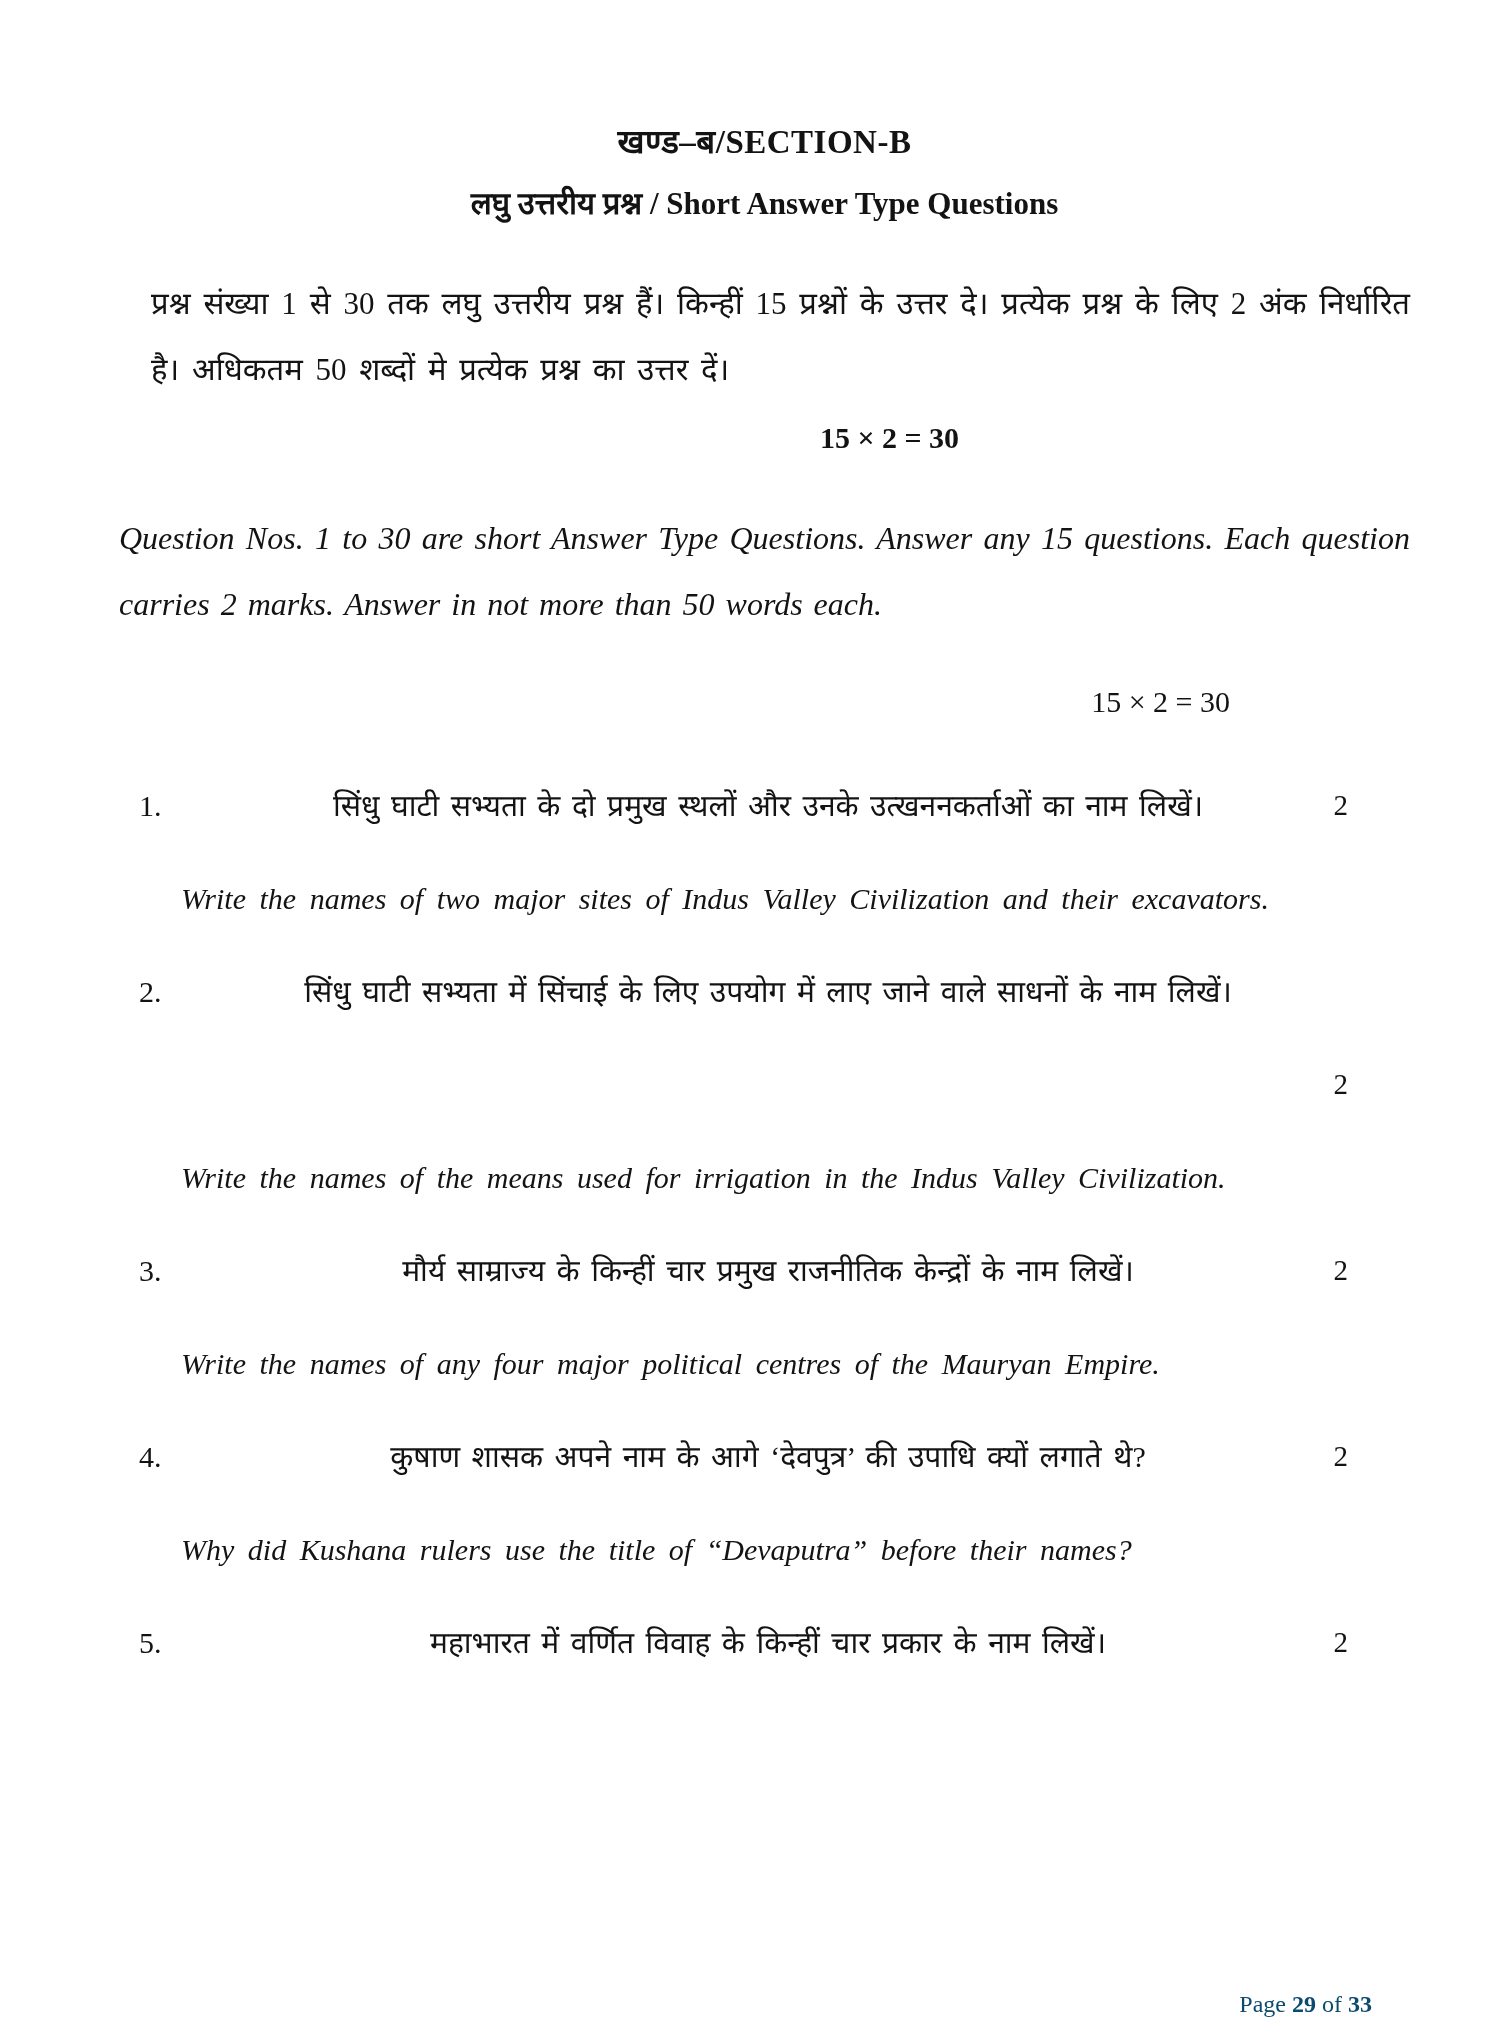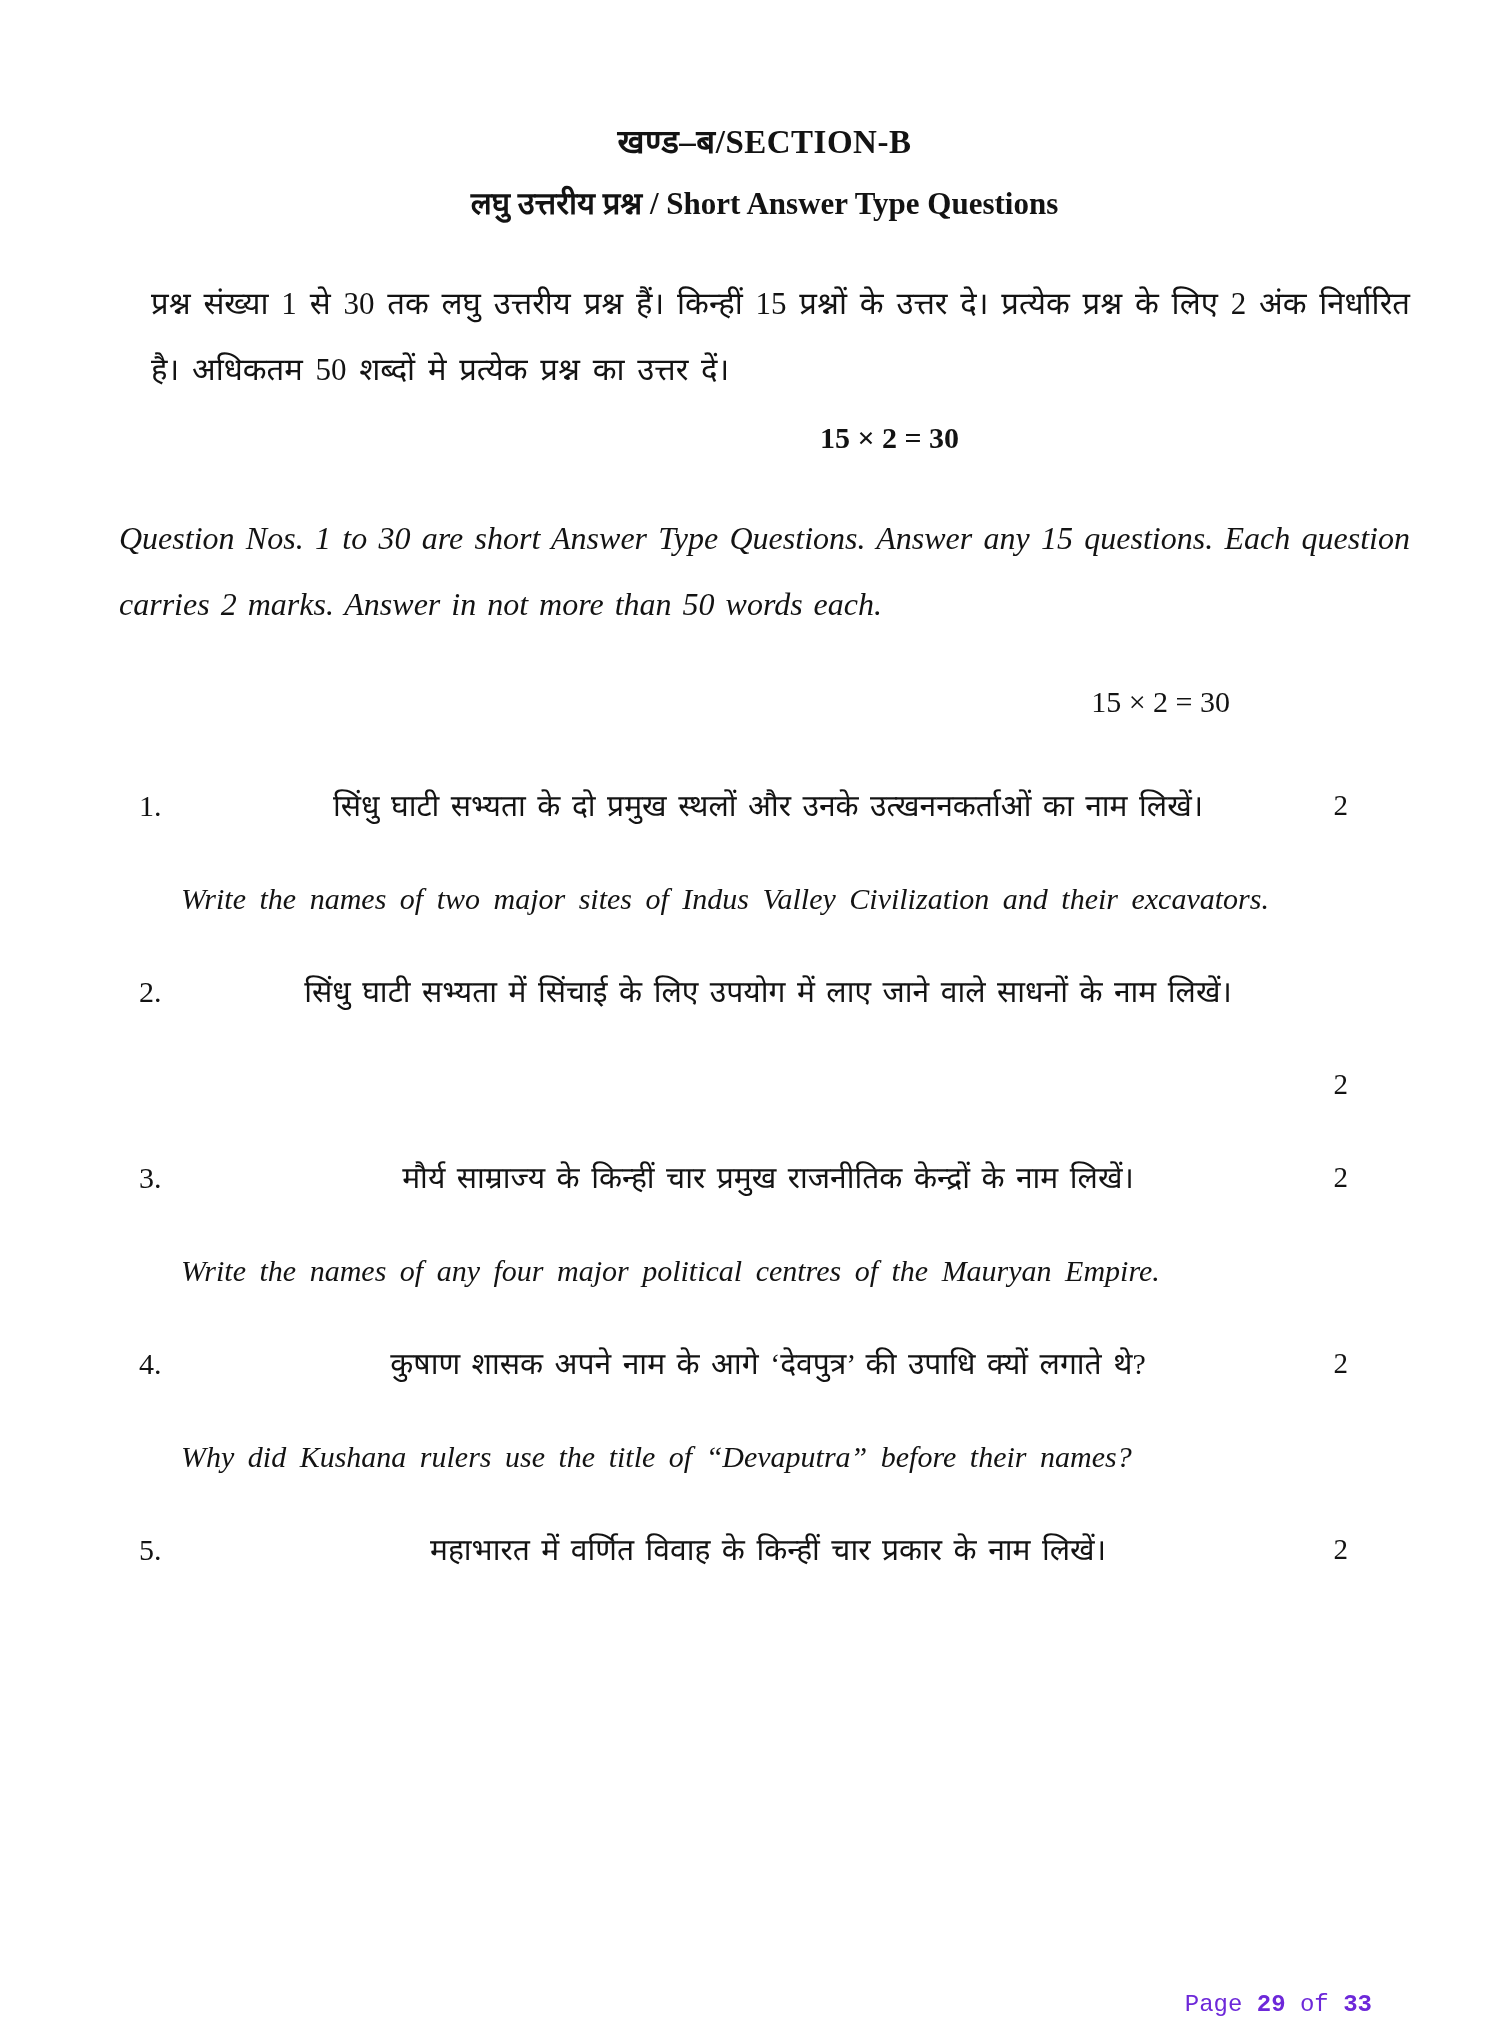--- a/index.html
+++ b/index.html
@@ -99,23 +99,23 @@
     margin-left: 62px;
     padding-right: 52px;
     text-align: justify;
     word-spacing: 6px;
     font-style: italic;
   }
   .page-footer {
     position: absolute;
     right: 133px;
     bottom: 16px;
-    font-family: Liberation Mono, monospace;
+    font-family: Liberation Serif, serif;
     font-size: 24px;
-    color: #6d28d9;
+    color: #0c4a6e;
   }
   .page-footer .bold { font-weight: 700; }
 </style>
 </head>
 <body>
 
 <div class="page">
 
   <div class="section-header">खण्ड–ब/SECTION-B</div>
 
@@ -140,20 +140,21 @@
     <div class="q-english">Write the names of two major sites of Indus Valley Civilization and their excavators.</div>
   </div>
 
   <div class="question">
     <div class="q-row">
       <div class="q-num">2.</div>
       <div class="q-hindi">सिंधु घाटी सभ्यता में सिंचाई के लिए उपयोग में लाए जाने वाले साधनों के नाम लिखें।</div>
 
     </div>
     <div class="q-marks-own">2</div>
+    <div class="q-english">Write the names of the means used for irrigation in the Indus Valley Civilization.</div>
   </div>
 
   <div class="question">
     <div class="q-row">
       <div class="q-num">3.</div>
       <div class="q-hindi">मौर्य साम्राज्य के किन्हीं चार प्रमुख राजनीतिक केन्द्रों के नाम लिखें।</div>
       <div class="q-marks">2</div>
     </div>
 
     <div class="q-english">Write the names of any four major political centres of the Mauryan Empire.</div>

